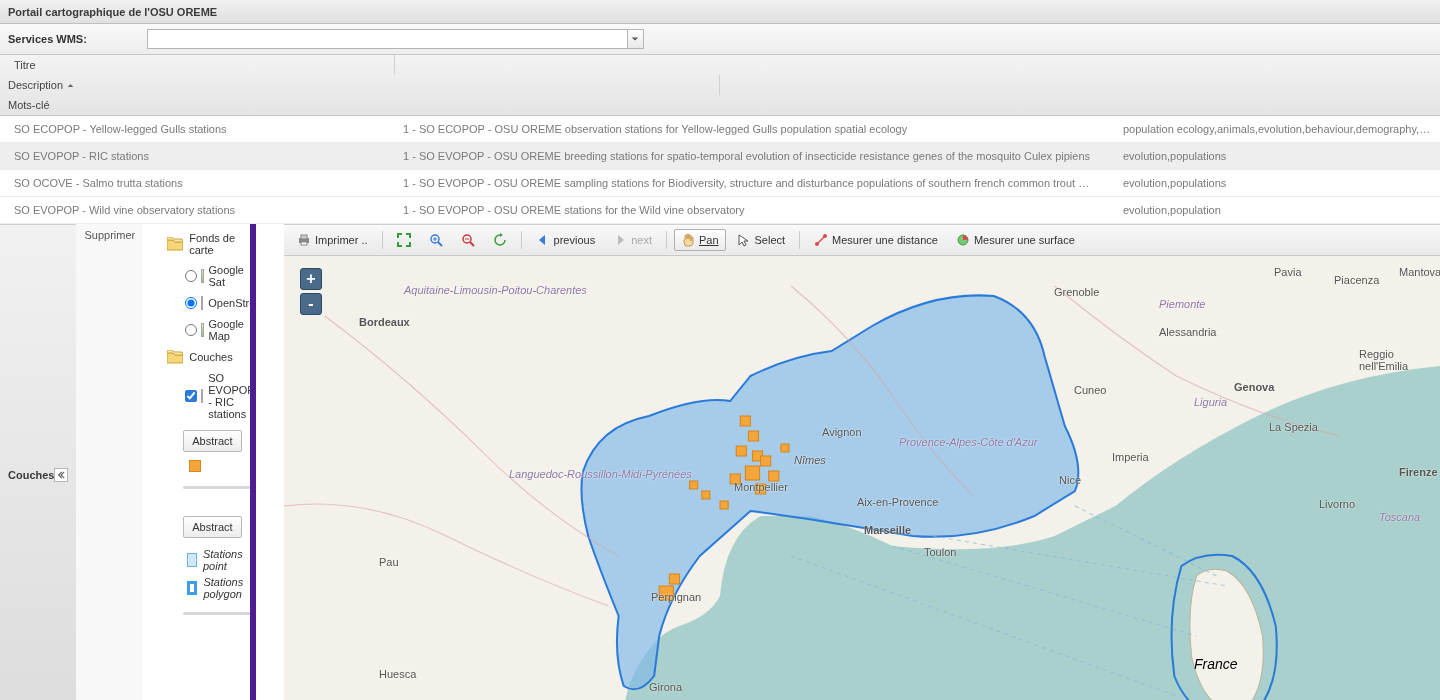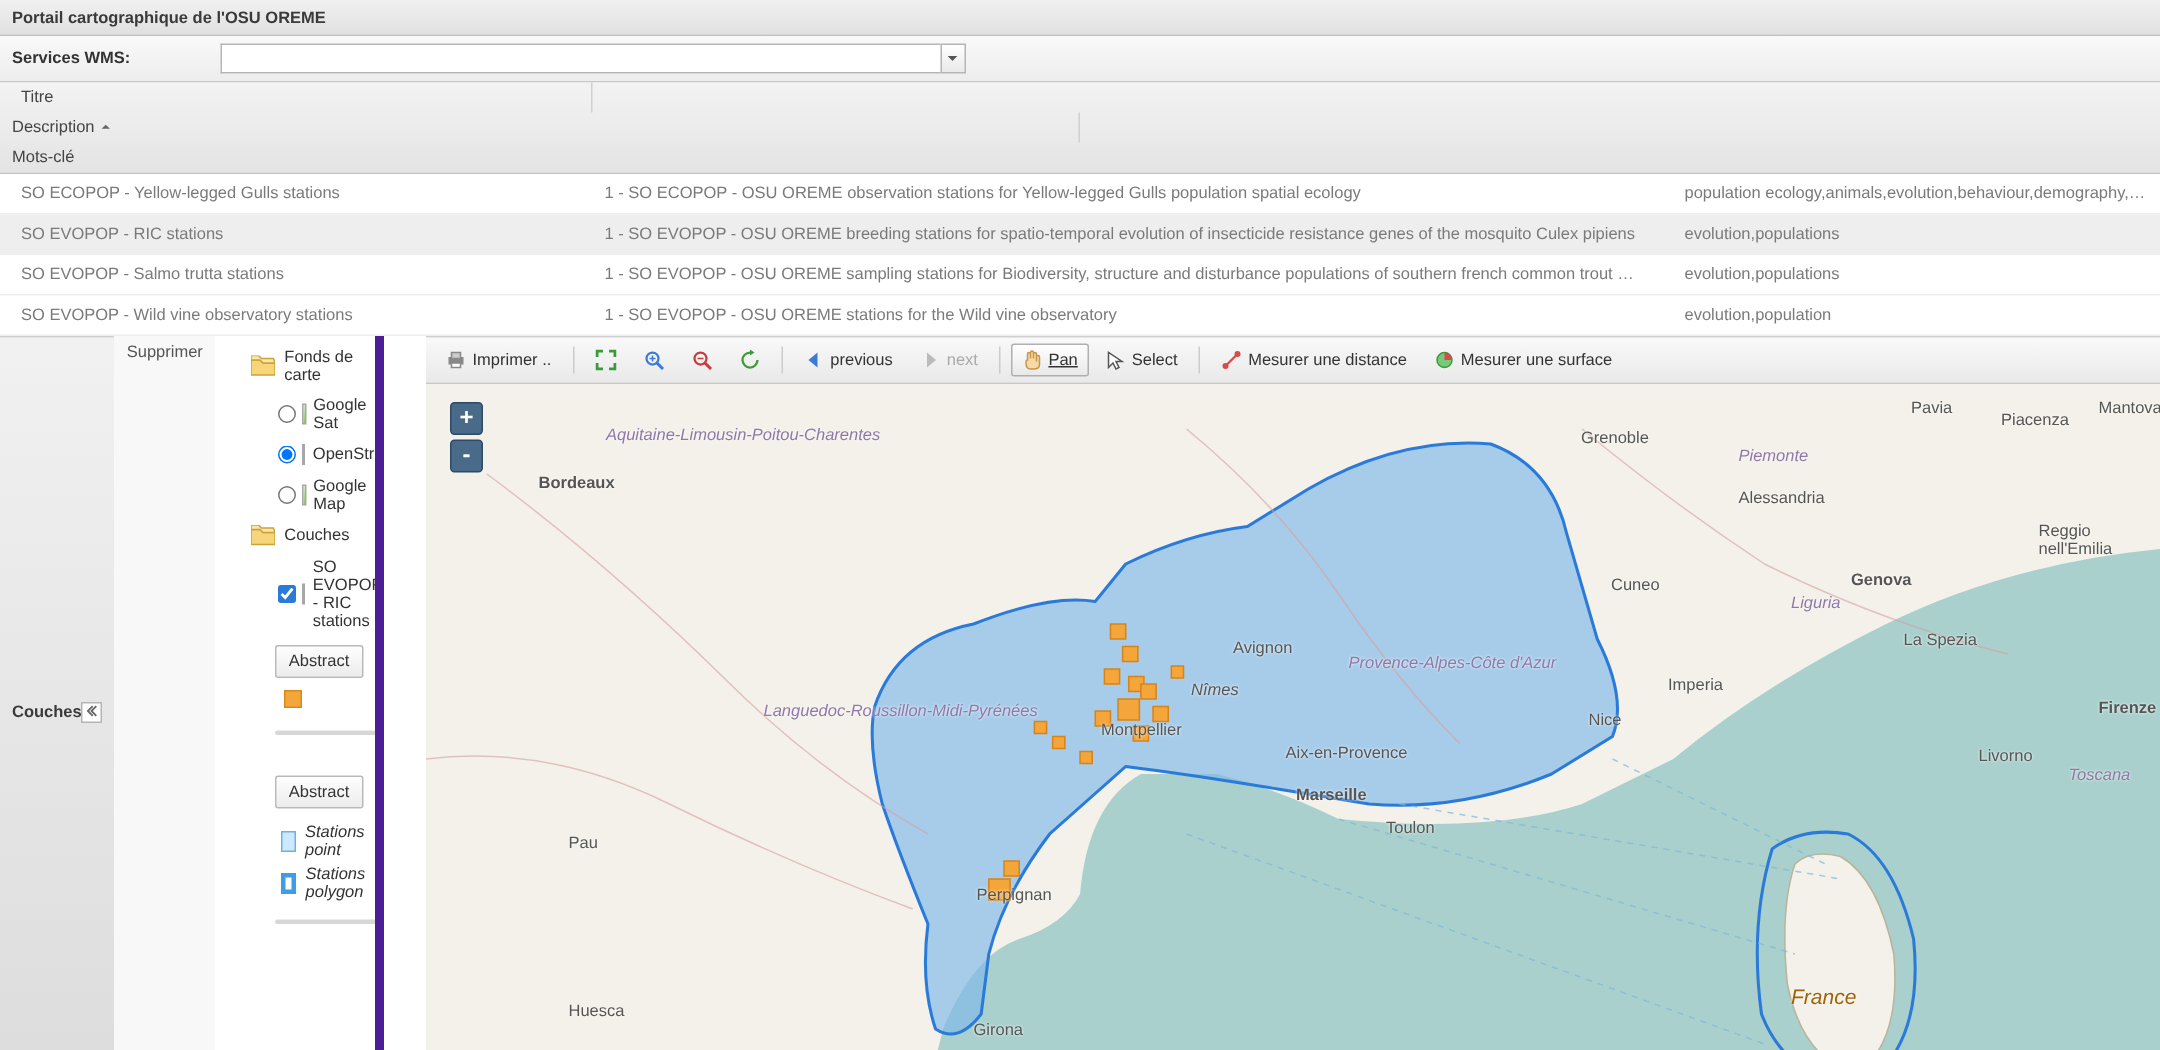--- a/index.html
+++ b/index.html
@@ -114,21 +114,21 @@
     <div class="cell title">SO ECOPOP - Yellow-legged Gulls stations</div>
     <div class="cell desc">1 - SO ECOPOP - OSU OREME observation stations for Yellow-legged Gulls population spatial ecology</div>
     <div class="cell key">population ecology,animals,evolution,behaviour,demography,pathoge</div>
   </div>
   <div class="row sel">
     <div class="cell title">SO EVOPOP - RIC stations</div>
     <div class="cell desc">1 - SO EVOPOP - OSU OREME breeding stations for spatio-temporal evolution of insecticide resistance genes of the mosquito Culex pipiens</div>
     <div class="cell key">evolution,populations</div>
   </div>
   <div class="row">
-    <div class="cell title">SO EVOPOP - Salmo trutta stations</div>
+    <div class="cell title">SO OCOVE - Salmo trutta stations</div>
     <div class="cell desc">1 - SO EVOPOP - OSU OREME sampling stations for Biodiversity, structure and disturbance populations of southern french common trout …</div>
     <div class="cell key">evolution,populations</div>
   </div>
   <div class="row">
     <div class="cell title">SO EVOPOP - Wild vine observatory stations</div>
     <div class="cell desc">1 - SO EVOPOP - OSU OREME stations for the Wild vine observatory</div>
     <div class="cell key">evolution,population</div>
   </div>
 </div>
 
@@ -388,21 +388,21 @@
       <span class="label-txt city" style="top:128px; left:790px;">Cuneo</span>
       <span class="label-txt city" style="top:10px; left:990px;">Pavia</span>
       <span class="label-txt city" style="top:18px; left:1050px;">Piacenza</span>
       <span class="label-txt city" style="top:10px; left:1115px;">Mantova</span>
       <span class="label-txt city" style="top:92px; left:1075px;">Reggio nell'Emilia</span>
       <span class="label-txt city" style="top:210px; left:1115px; font-weight:bold;">Firenze</span>
       <span class="label-txt city" style="top:165px; left:985px;">La Spezia</span>
       <span class="label-txt city" style="top:242px; left:1035px;">Livorno</span>
       <span class="label-txt city" style="top:195px; left:828px;">Imperia</span>
       <span class="label-txt city" style="top:450px; left:895px;">Ajaccio</span>
-      <span class="label-txt" style="top:400px; left:910px; color:#a16207; font-size:14px;">France</span>
+      <span class="label-txt" style="top:400px; left:910px; color:#000000; font-size:14px;">France</span>
 
       <div class="zoom-ctrl">
         <div>+</div>
         <div>-</div>
       </div>
 
       <div class="scale">
         <span class="bar"></span><span>100 km</span>
       </div>
     </div>

